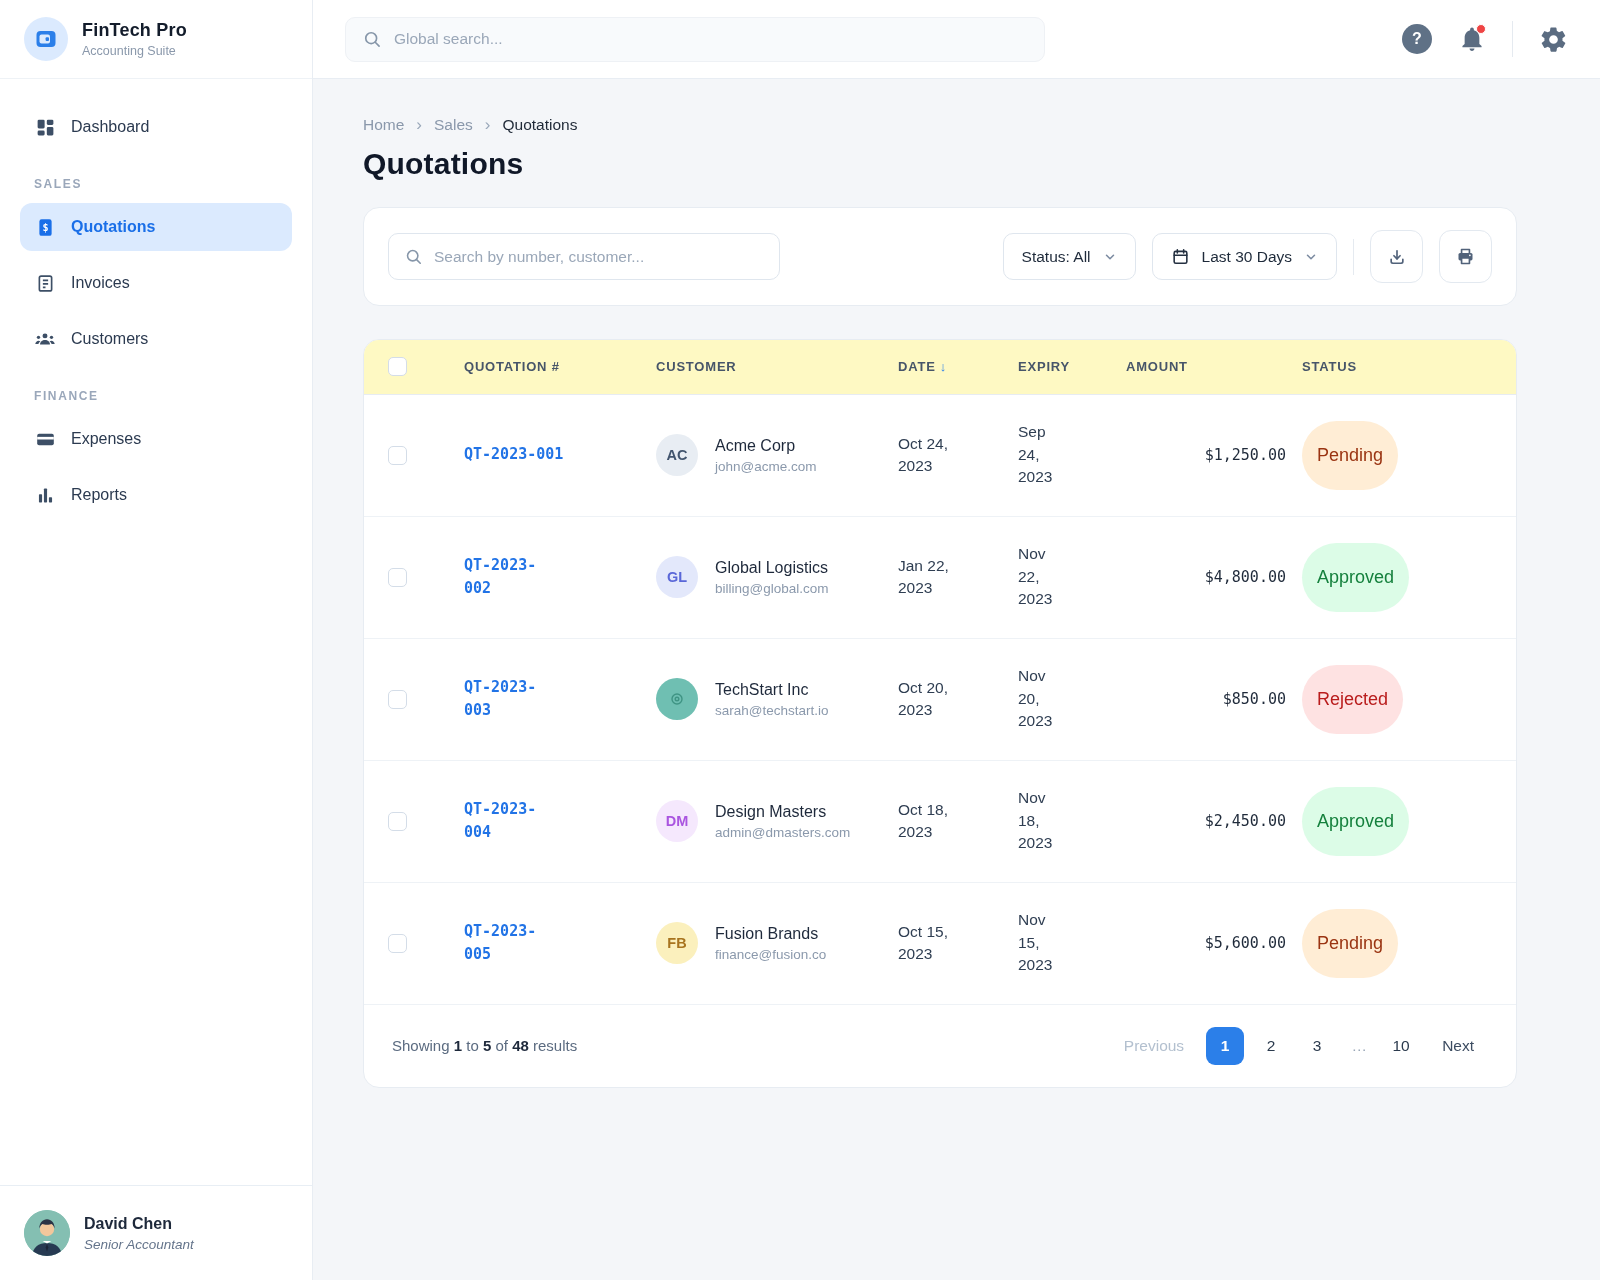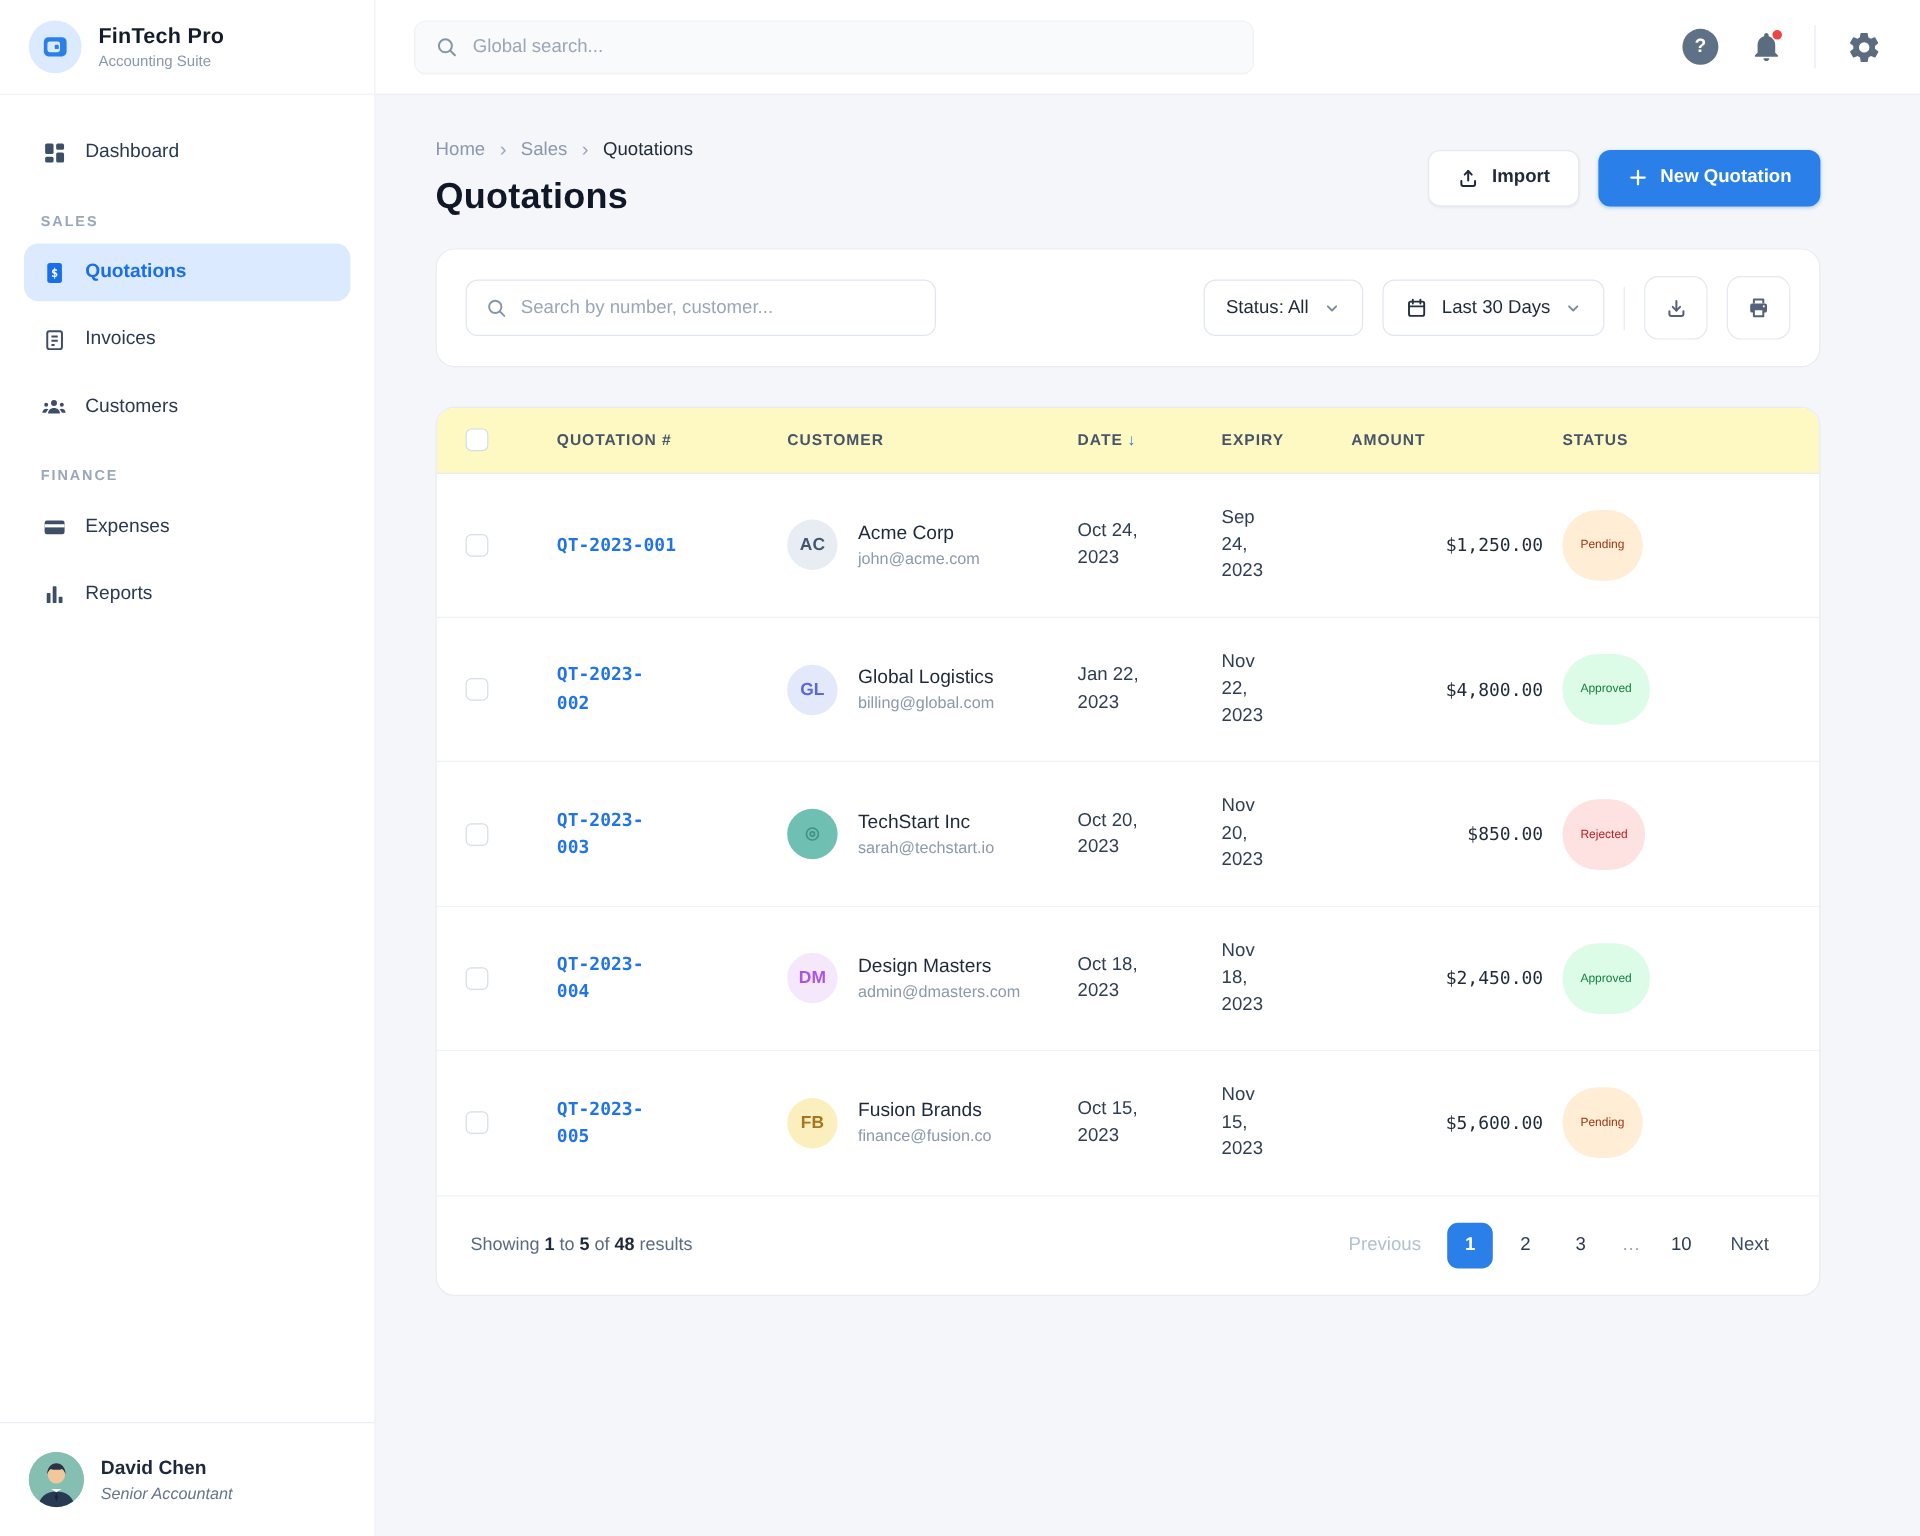--- a/index.html
+++ b/index.html
@@ -76,21 +76,21 @@
   .av-indigo { background:#e3e8fb; color:#5a67d8; }
   .av-teal   { background:#6fbfb2; color:#3f9484; }
   .av-purple { background:#f5e8fd; color:#aa55e0; }
   .av-amber  { background:#fbf0bd; color:#a8741f; }
   .cust-name { font-size:16px; color:#1e293b; font-weight:500; }
   .cust-email { font-size:13.5px; color:#8b99ac; margin-top:4px; }
   .dcell { font-size:15.5px; color:#2f3e52; line-height:1.45; }
   .dcell .dwrap { display:inline-block; max-width:68px; }
   .dcell .ewrap { display:inline-block; max-width:48px; }
   .amount { font-family:"DejaVu Sans Mono",monospace; font-size:15px; color:#1f2a3a; text-align:right; }
-  .badge { display:inline-block; padding:24px 15px; border-radius:999px; font-size:10px; font-weight:500; }
+  .badge { display:inline-block; padding:24px 15px; border-radius:999px; font-size:18px; font-weight:500; }
   .badge-pending  { background:#ffedd5; color:#9a3412; }
   .badge-approved { background:#dcfce7; color:#15803d; }
   .badge-rejected { background:#fee2e2; color:#b91c1c; }
 
   
   .tfoot { border-top:1px solid #eef2f6; padding:22px 28px; display:flex; align-items:center; justify-content:space-between; }
   .showing { font-size:15px; color:#5b6b80; }
   .showing b { color:#1e293b; font-weight:700; }
   .pager { display:flex; align-items:center; gap:8px; font-size:15.5px; }
   .pg-prev { color:#b3c0cf; padding:0 14px; cursor:default; }
@@ -244,40 +244,20 @@
       <div>
         <div class="crumbs">
           <span>Home</span>
           <span class="sep">›</span>
           <span>Sales</span>
           <span class="sep">›</span>
           <span class="current">Quotations</span>
         </div>
         <h1 class="page-title">Quotations</h1>
       </div>
-      <div class="head-buttons">
-        <button class="btn btn-secondary">
-          <span>
-            <svg width="19" height="19" viewBox="0 0 24 24" fill="none" stroke="#1e2a3a" stroke-width="2.1" stroke-linecap="round" stroke-linejoin="round">
-                <path d="M12 14.5V4.5"></path>
-                <path d="M8.3 8.2L12 4.5l3.7 3.7"></path>
-                <path d="M4.8 15v3.2a2 2 0 0 0 2 2h10.4a2 2 0 0 0 2-2V15"></path>
-              </svg>
-          </span>
-          <span>Import</span>
-        </button>
-        <button class="btn btn-primary">
-          <span>
-            <svg width="18" height="18" viewBox="0 0 24 24" fill="none" stroke="#ffffff" stroke-width="2.5" stroke-linecap="round">
-                <path d="M12 4.5v15M4.5 12h15"></path>
-              </svg>
-          </span>
-          <span>New Quotation</span>
-        </button>
-      </div>
     </div>
 
     <section class="filter-card">
       <div class="fsearch">
         <span>
           <svg width="19" height="19" viewBox="0 0 24 24" fill="none" stroke="#8696a9" stroke-width="2" stroke-linecap="round">
               <circle cx="11" cy="11" r="6.5"></circle>
               <path d="M15.9 15.9L20.5 20.5"></path>
             </svg>
         </span>

